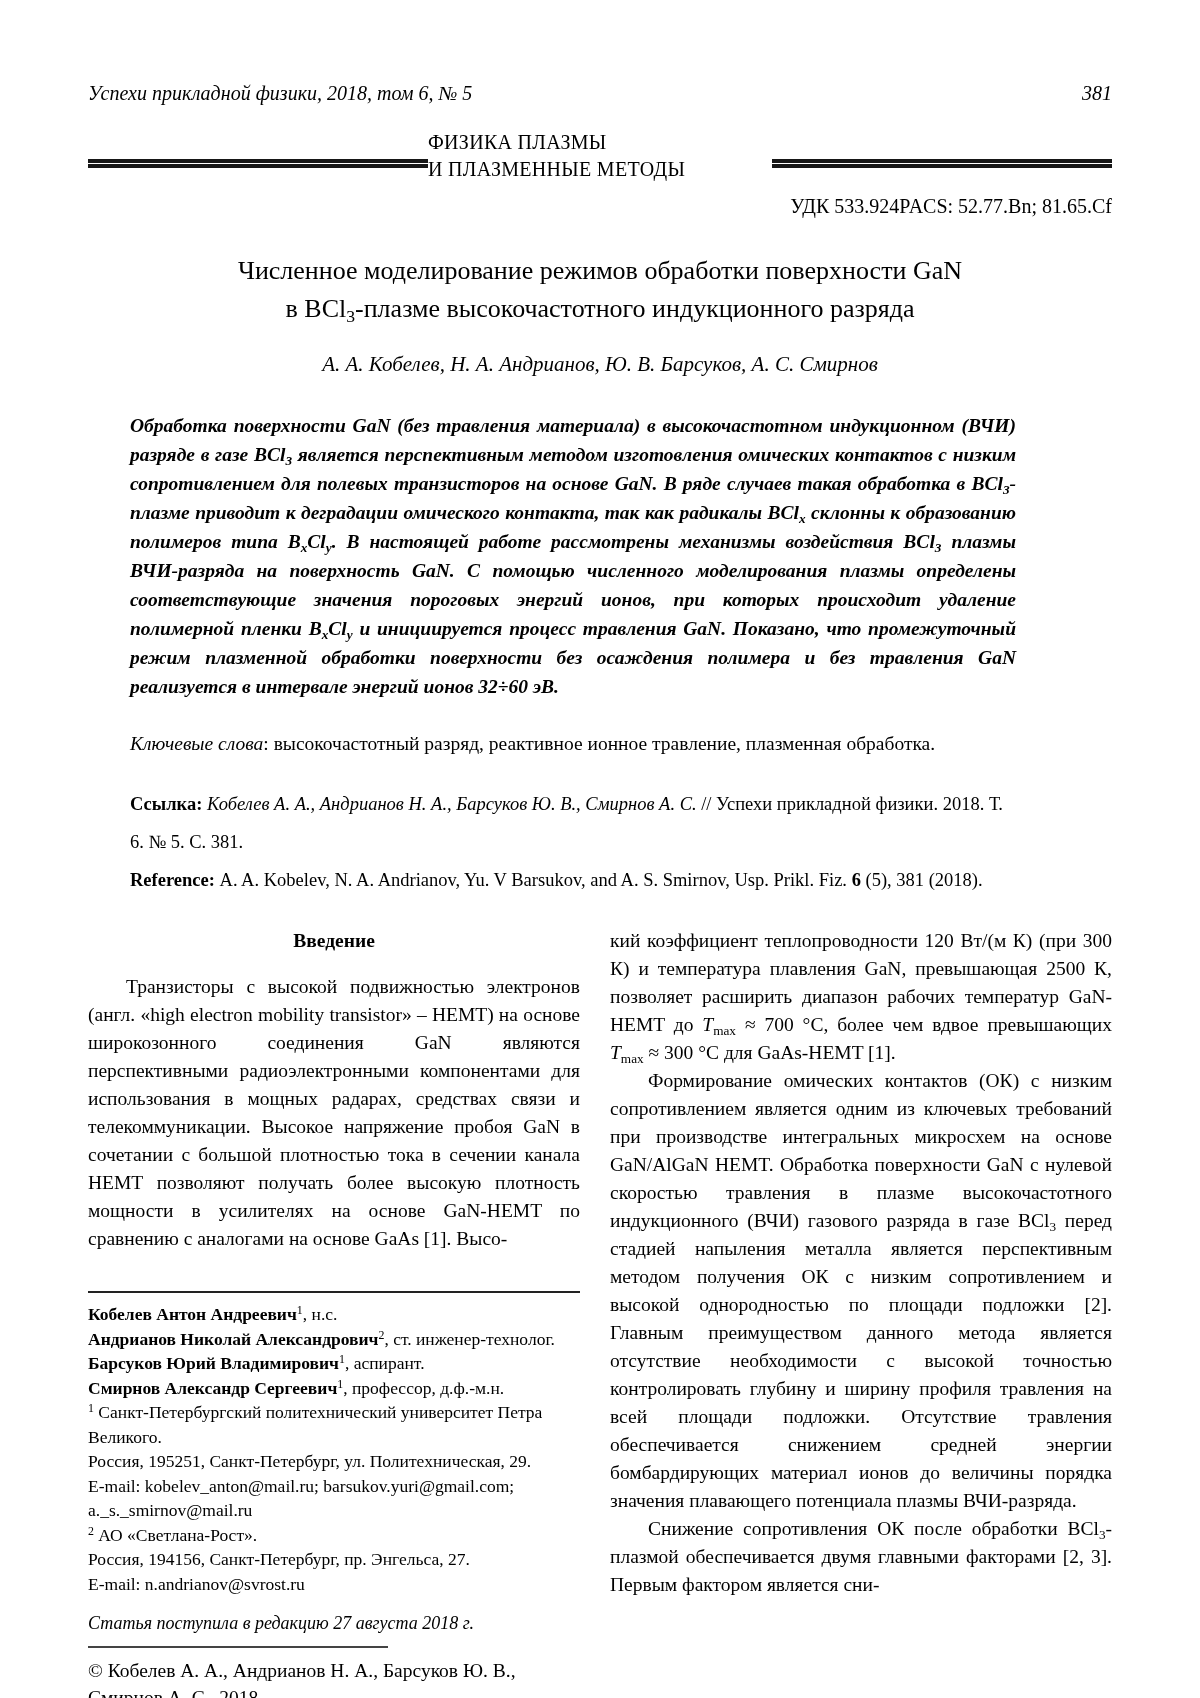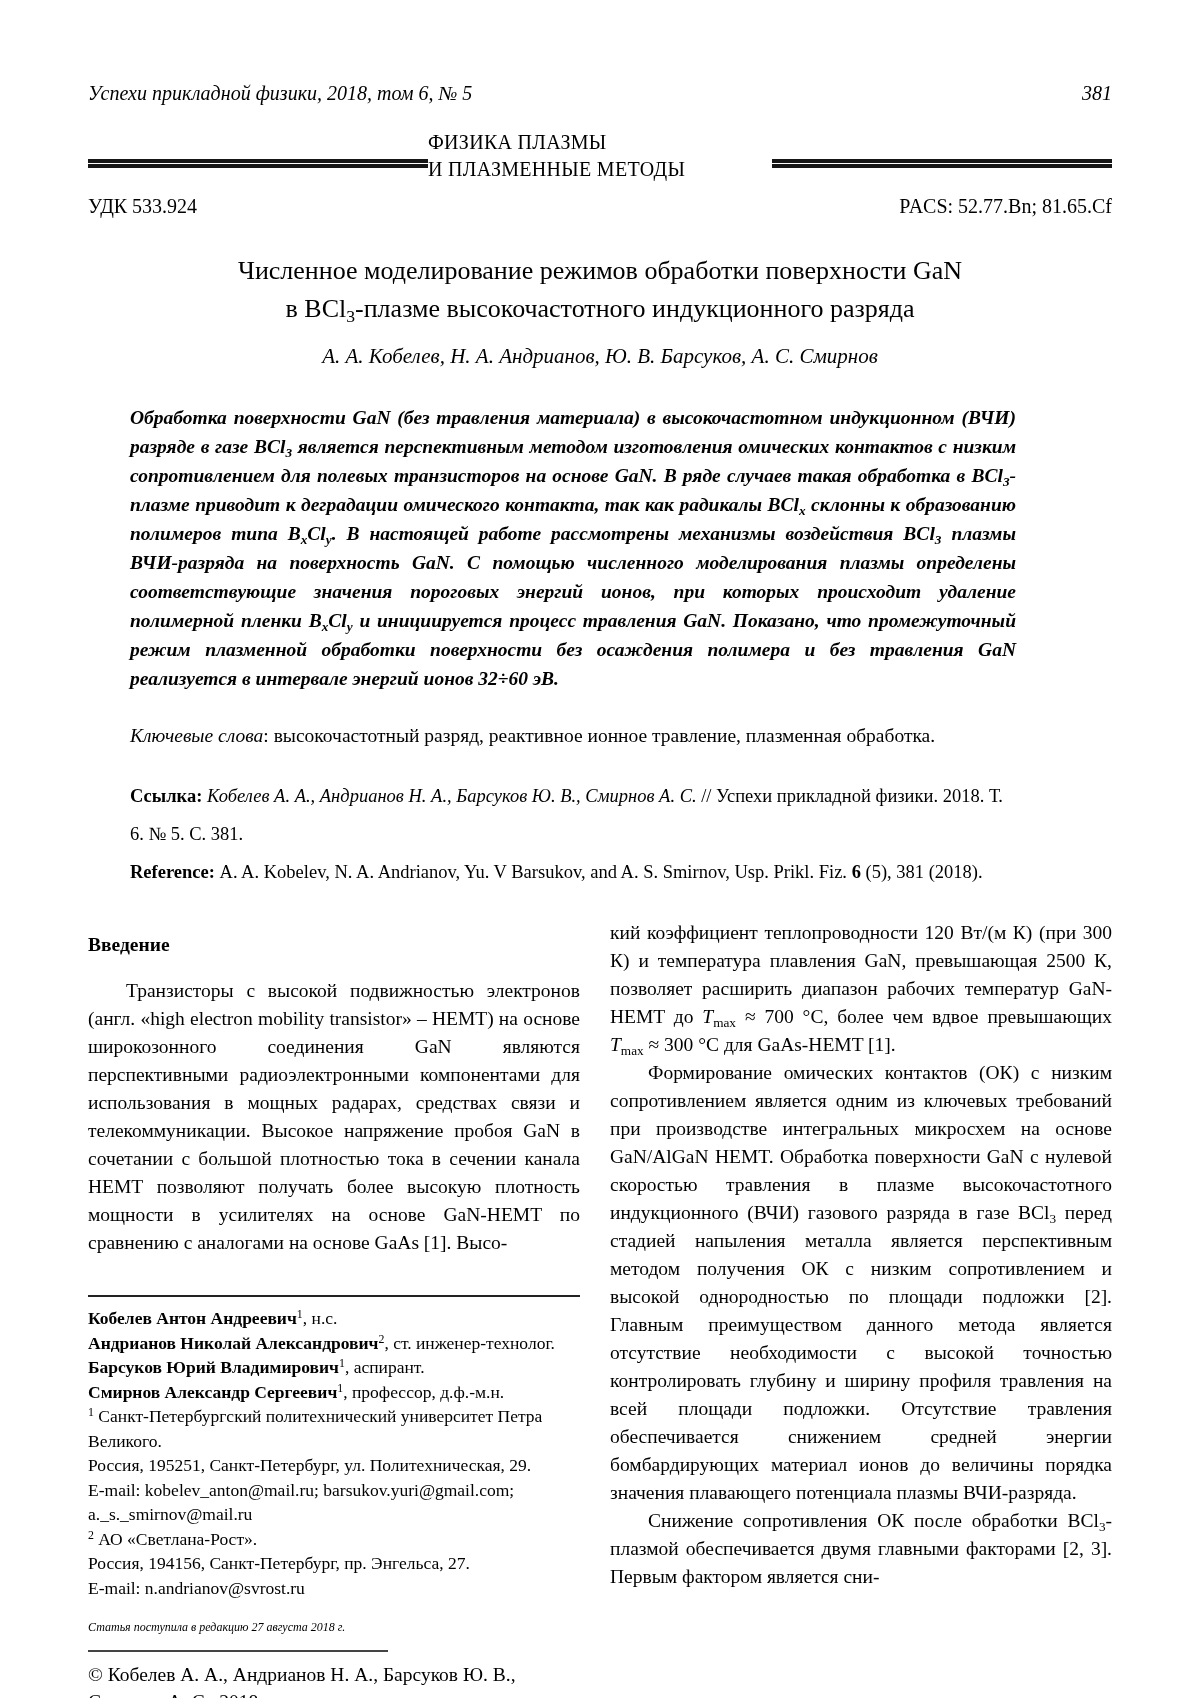--- a/index.html
+++ b/index.html
@@ -22,47 +22,47 @@
   .running-head { display: flex; justify-content: space-between; align-items: flex-end;
     font-style: italic; font-size: 20px; }
 
   
   .banner { display: flex; align-items: center; margin-top: 24px; }
   .double-rule { flex: 0 0 340px; height: 9px; border-top: 4px solid #161616; border-bottom: 4px solid #161616; box-sizing: border-box; margin-top: 14px; }
   .banner-text { flex: 1 1 auto; text-align: left; font-size: 20px; line-height: 27px;
     font-stretch: condensed; letter-spacing: 0.3px; }
 
   
-  .codes { display: flex; justify-content: space-between; margin-top: 12px; font-size: 20px; }
+  .codes { display: flex; justify-content: flex-end; margin-top: 12px; font-size: 20px; }
 
   
   .article-title { margin-top: 34px; text-align: center; font-weight: normal; font-size: 26px; line-height: 38px; }
-  .authors-line { margin-top: 16px; text-align: center; font-style: italic; font-size: 21px; }
+  .authors-line { margin-top: 24px; text-align: center; font-style: italic; font-size: 21px; }
 
   
   .annot { margin-left: 42px; margin-right: 96px; }
   .abstract { margin-top: 34px; font-weight: bold; font-style: italic; font-size: 19.5px;
     line-height: 29px; text-align: justify; }
   .keywords { margin-top: 29px; font-size: 19.5px; line-height: 27px; }
   .citation { margin-top: 28px; font-size: 18.5px; line-height: 38px; }
 
   
   .columns { display: flex; gap: 30px; margin-top: 28px; }
   .col { font-size: 19.5px; line-height: 28px; text-align: justify; }
   .col-left  { width: 492px; }
   .col-right { width: 502px; }
-  .intro-heading { font-weight: bold; margin-bottom: 18px; margin-top: 12px; }
+  .intro-heading { font-weight: bold; text-align: center; margin-bottom: 18px; }
   .para { margin: 0; }
   .para.indent { text-indent: 38px; }
 
   
   .footnote { margin-top: 38px; border-top: 2px solid #222; padding-top: 9px;
     font-size: 17.5px; line-height: 24.5px; text-align: left; }
   .footnote-line { }
-  .received-line { margin-top: 15px; font-style: italic; font-size: 12px; }
+  .received-line { margin-top: 15px; font-style: italic; font-size: 18px; }
   .copyright-rule { width: 300px; border-top: 2px solid #444; margin: 10px 0 9px 0; }
   .copyright-line { font-size: 19.5px; line-height: 27.5px; }
 </style>
 </head>
 <body>
 
 <div class="page">
 
   <div class="running-head">
     <span>Успехи прикладной физики, 2018, том 6, № 5</span>

